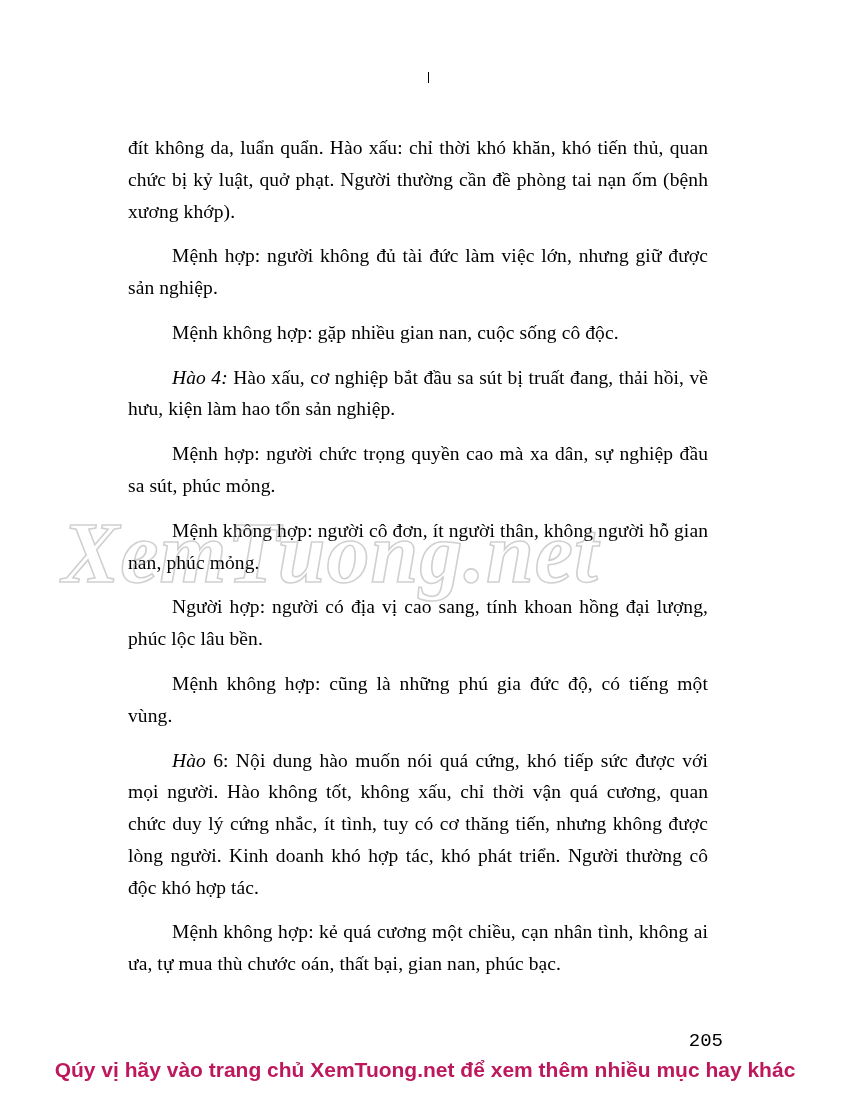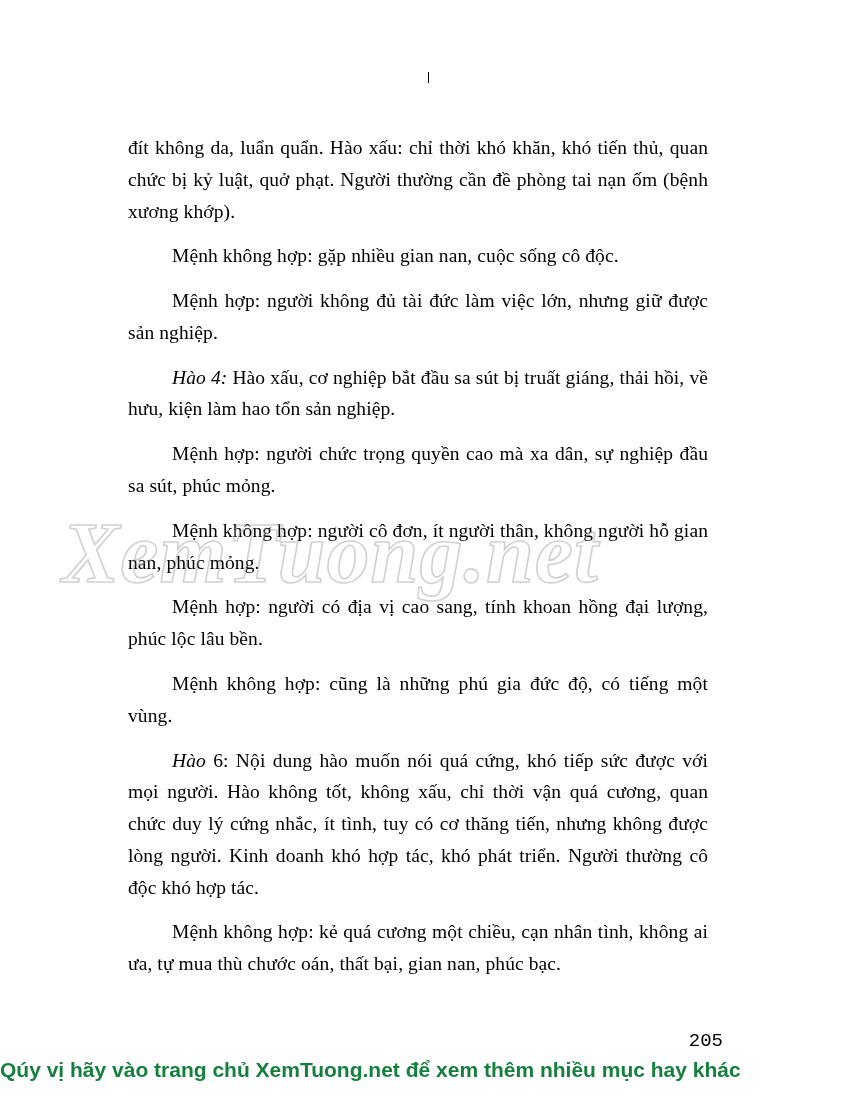--- a/index.html
+++ b/index.html
@@ -66,24 +66,25 @@
     right: 127px;
     top: 1030px;
     font-size: 19px;
     font-family: Liberation Mono, monospace;
   }
   .footer-note {
     position: absolute;
     left: 0;
     top: 1058px;
     width: 850px;
+    text-align: center;
     font-family: "Liberation Sans", sans-serif;
     font-size: 21px;
     font-weight: bold;
-    color: #15803d;
+    color: #be185d;
   }
   .tick {
     position: absolute;
     left: 428px;
     top: 72px;
     width: 1px;
     height: 11px;
     background: #000;
   }
 </style>
@@ -94,42 +95,42 @@
 
   <div class="tick"></div>
 
   <div class="content">
 
     <p class="para">
       <span>đít không da, luẩn quẩn. Hào xấu: chỉ thời khó khăn, khó tiến thủ, quan chức bị kỷ luật, quở phạt. Người thường cần đề phòng tai nạn ốm (bệnh xương khớp).</span>
     </p>
 
     <p class="para indent">
+      <span>Mệnh hợp: người không đủ tài đức làm việc lớn, nhưng giữ được sản nghiệp.</span>
+    </p>
+
+    <p class="para indent">
       <span>Mệnh không hợp: gặp nhiều gian nan, cuộc sống cô độc.</span>
     </p>
 
     <p class="para indent">
-      <span>Mệnh hợp: người không đủ tài đức làm việc lớn, nhưng giữ được sản nghiệp.</span>
-    </p>
-
-    <p class="para indent">
-      <span class="lead-ital">Hào 4:</span><span> Hào xấu, cơ nghiệp bắt đầu sa sút bị truất giáng, thải hồi, về hưu, kiện làm hao tổn sản nghiệp.</span>
+      <span class="lead-ital">Hào 4:</span><span> Hào xấu, cơ nghiệp bắt đầu sa sút bị truất đang, thải hồi, về hưu, kiện làm hao tổn sản nghiệp.</span>
     </p>
 
     <p class="para indent">
       <span>Mệnh hợp: người chức trọng quyền cao mà xa dân, sự nghiệp đầu sa sút, phúc mỏng.</span>
     </p>
 
     <p class="para indent">
       <span>Mệnh không hợp: người cô đơn, ít người thân, không người hỗ gian nan, phúc mỏng.</span>
     </p>
 
 
     <p class="para indent">
-      <span>Mệnh hợp: người có địa vị cao sang, tính khoan hồng đại lượng, phúc lộc lâu bền.</span>
+      <span>Người hợp: người có địa vị cao sang, tính khoan hồng đại lượng, phúc lộc lâu bền.</span>
     </p>
 
     <p class="para indent">
       <span>Mệnh không hợp: cũng là những phú gia đức độ, có tiếng một vùng.</span>
     </p>
 
     <p class="para indent">
       <span class="lead-ital">Hào</span><span> 6: Nội dung hào muốn nói quá cứng, khó tiếp sức được với mọi người. Hào không tốt, không xấu, chỉ thời vận quá cương, quan chức duy lý cứng nhắc, ít tình, tuy có cơ thăng tiến, nhưng không được lòng người. Kinh doanh khó hợp tác, khó phát triển. Người thường cô độc khó hợp tác.</span>
     </p>
 

